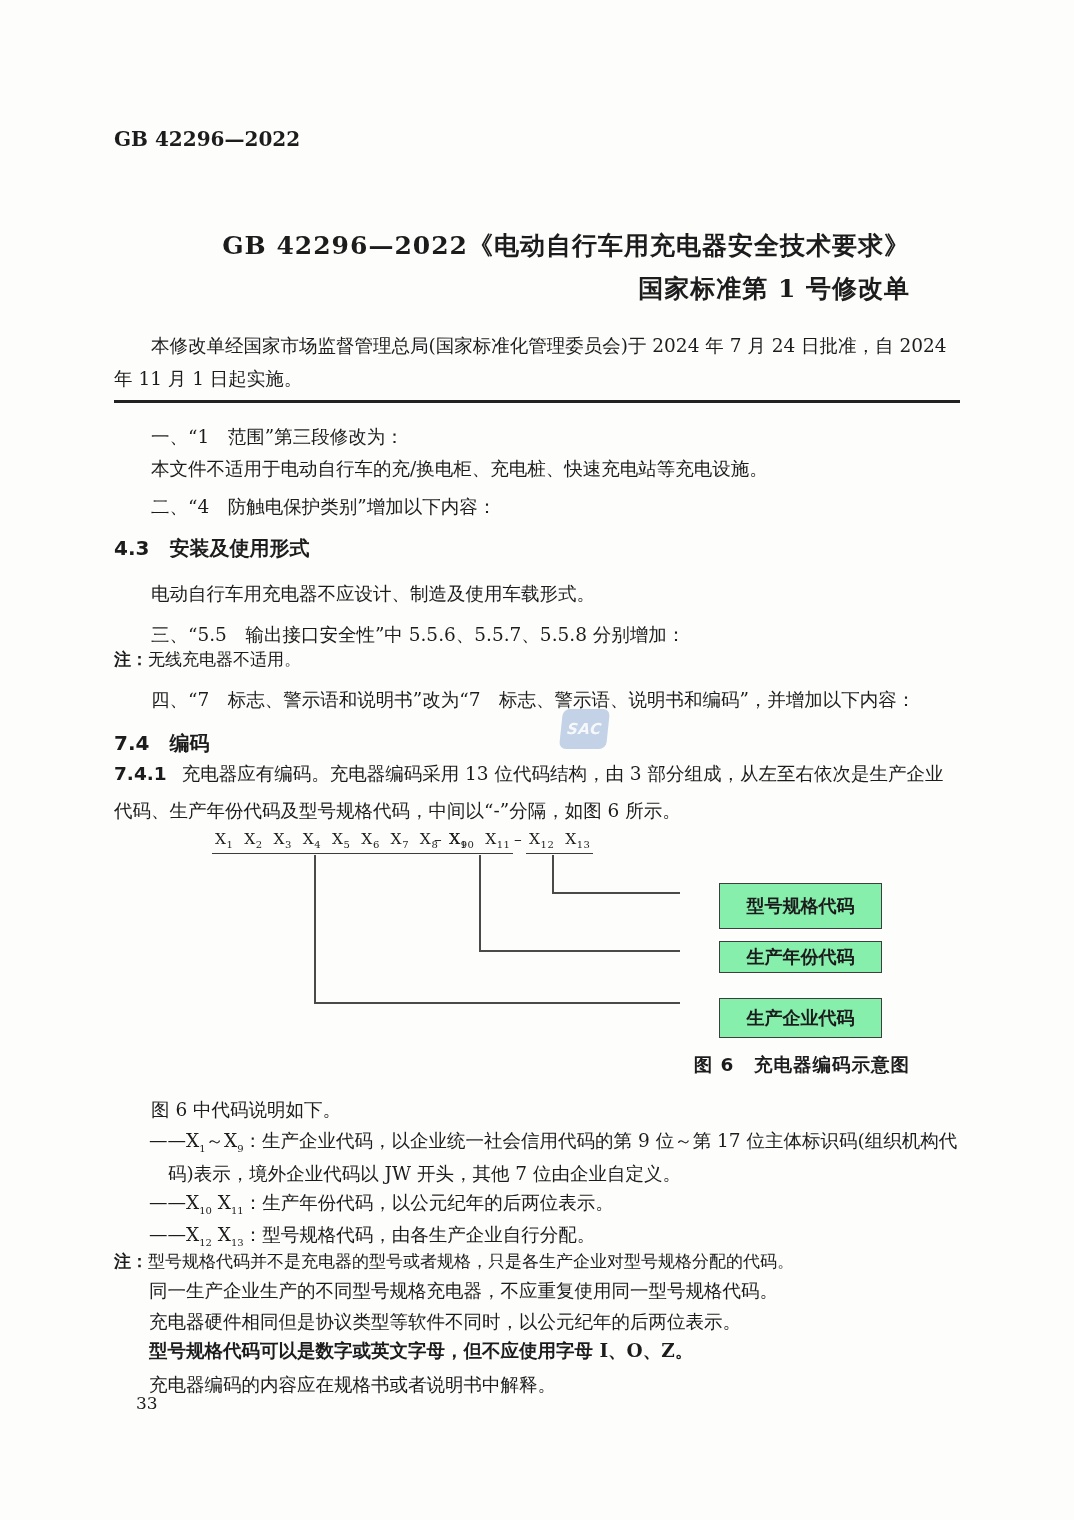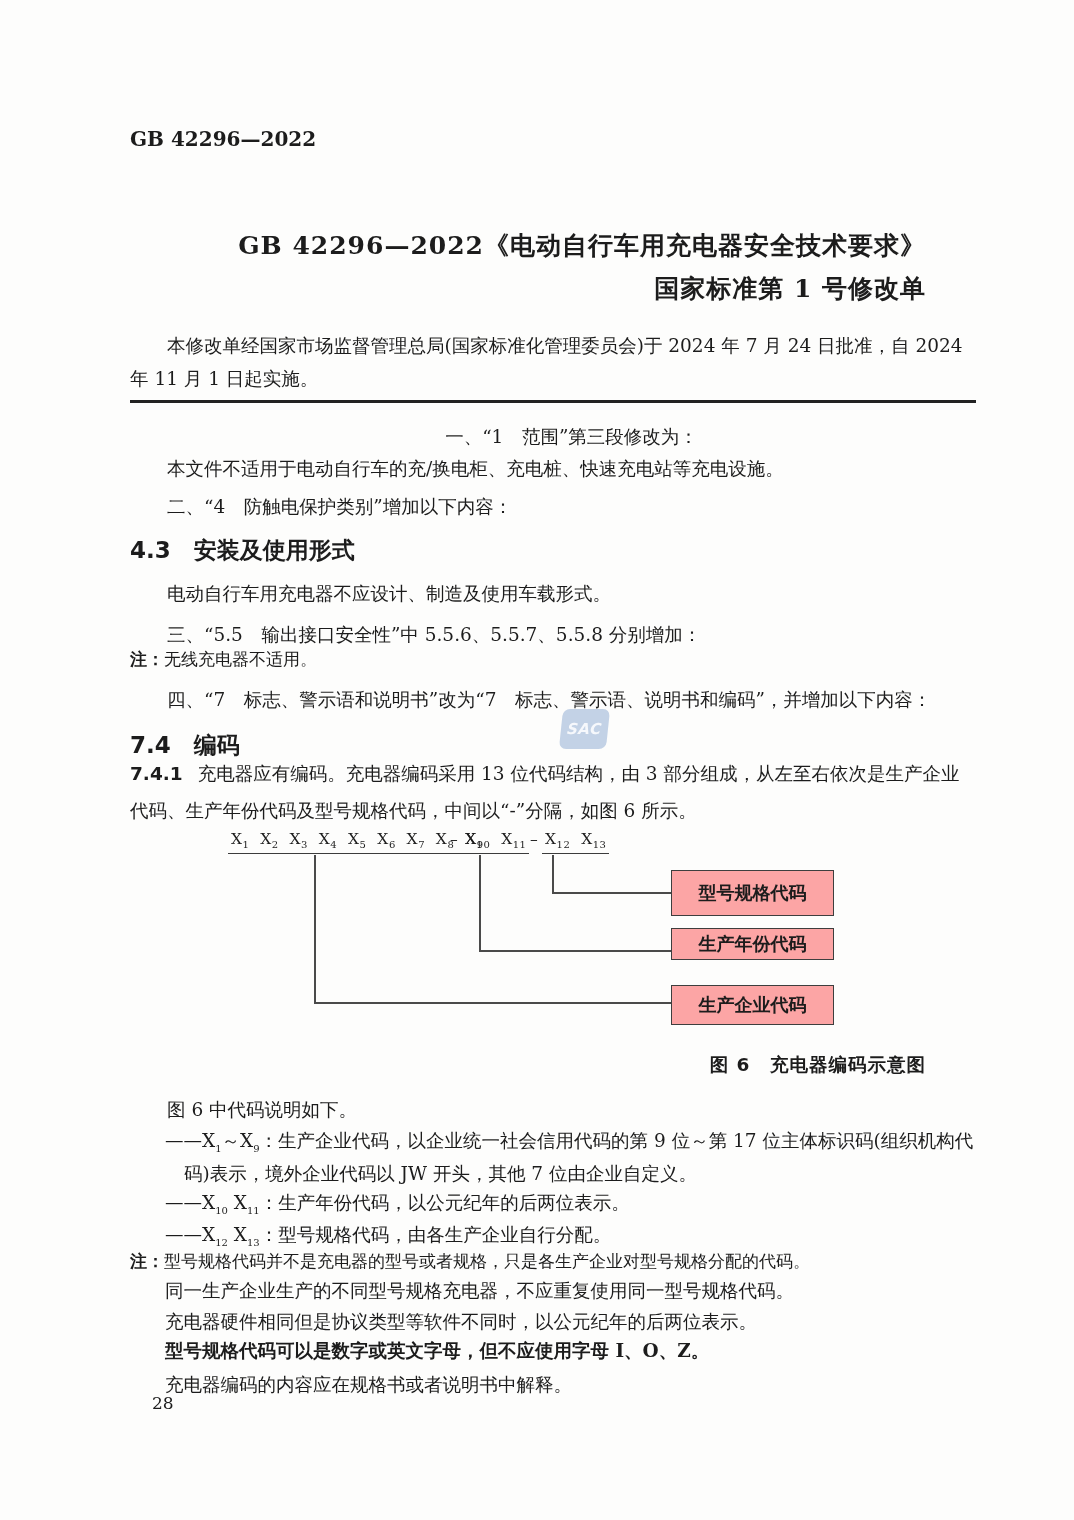--- a/index.html
+++ b/index.html
@@ -2,28 +2,28 @@
 <html><head>
 <meta charset="utf-8">
 <style>
   * { margin:0; padding:0; box-sizing:border-box; }
   html,body { background:#ffffff; }
   .page {
     position:relative; width:1074px; height:1520px;
     background:#fdfdfc; color:#1c1c1c; overflow:hidden;
     font-family:"DejaVu Serif","Liberation Serif",serif;
   }
-  .abs { position:absolute;margin-left:16px; }
+  .abs { position:absolute; }
   .body-text { font-size:18.5px; line-height:33px; }
   .indent { text-indent:2em; }
   .block { left:114px; width:846px; }
   .hang { padding-left:19px; text-indent:-19px; }
   .heading {
     font-family:"DejaVu Sans","Liberation Sans",sans-serif;
-    font-weight:bold; font-size:23px;
+    font-weight:bold; font-size:20px;
   }
   .note { font-size:17px; line-height:24px; }
   .note-label {
     font-family:"DejaVu Sans","Liberation Sans",sans-serif;
     font-weight:bold;
   }
   .clause-no {
     font-family:"DejaVu Sans","Liberation Sans",sans-serif;
     font-weight:bold; margin-right:15px;
   }
@@ -31,25 +31,25 @@
   .title { font-size:25px; font-weight:bold; letter-spacing:1px; }
   .rule { height:2.5px; background:#222; }
   .fig-line { position:absolute; background:#4a4a4a; }
   .fig-code {
     font-size:15.5px; white-space:pre; padding:0 3px 5px 3px;
     border-bottom:1.5px solid #3c3c3c; letter-spacing:0.5px;
   }
   .fig-code sub, .rich sub { font-size:10px; line-height:0; }
   .fig-sep { font-size:15.5px; }
   .fig-box {
-    position:absolute; left:671px; width:163px;
-    border:1.5px solid #3e3e3e; background:#fca5a5;
+    position:absolute; left:719px; width:163px;
+    border:1.5px solid #3e3e3e; background:#86efac;
     display:flex; align-items:center; justify-content:center;
     font-family:"DejaVu Sans","Liberation Sans",sans-serif;
-    font-weight:bold; font-size:18px;
+    font-weight:bold; font-size:18px;margin-top:13px;
   }
   .caption {
     font-family:"DejaVu Sans","Liberation Sans",sans-serif;
     font-weight:bold; font-size:18.5px; letter-spacing:1px;
   }
   .watermark {
     position:absolute; left:561px; top:709px; width:47px; height:40px;
     background:rgba(125,158,203,0.45); border-radius:7px;
     display:flex; align-items:center; justify-content:center;
     font-family:"DejaVu Sans","Liberation Sans",sans-serif;
@@ -66,21 +66,21 @@
 
   <div class="abs" style="left:114px; top:127px; font-size:20px; font-weight:bold;">GB 42296—2022</div>
 
   <div class="abs center title" style="top:229px;">GB 42296—2022《电动自行车用充电器安全技术要求》</div>
   <div class="abs center title" style="top:272px;">国家标准第 1 号修改单</div>
 
   <p class="abs block body-text indent" style="top:329px;">本修改单经国家市场监督管理总局(国家标准化管理委员会)于 2024 年 7 月 24 日批准，自 2024 年 11 月 1 日起实施。</p>
 
   <div class="abs block rule" style="top:400px;"></div>
 
-  <p class="abs block body-text indent" style="top:420px;text-align:center;">一、“1　范围”第三段修改为：</p>
+  <p class="abs block body-text indent" style="top:420px;">一、“1　范围”第三段修改为：</p>
   <p class="abs block body-text indent" style="top:452px;">本文件不适用于电动自行车的充/换电柜、充电桩、快速充电站等充电设施。</p>
 
   <p class="abs block body-text indent" style="top:490px;">二、“4　防触电保护类别”增加以下内容：</p>
 
   <div class="abs block heading" style="top:535px;">4.3　安装及使用形式</div>
   <p class="abs block body-text indent" style="top:577px;">电动自行车用充电器不应设计、制造及使用车载形式。</p>
 
   <p class="abs block body-text indent" style="top:618px;">三、“5.5　输出接口安全性”中 5.5.6、5.5.7、5.5.8 分别增加：</p>
   <p class="abs block note" style="top:647px;">
     <span class="note-label">注：</span><span>无线充电器不适用。</span>
@@ -123,15 +123,15 @@
 
   <p class="abs block note" style="top:1249px;">
     <span class="note-label">注：</span><span>型号规格代码并不是充电器的型号或者规格，只是各生产企业对型号规格分配的代码。</span>
   </p>
 
   <p class="abs body-text" style="left:149px; top:1274px; width:815px;">同一生产企业生产的不同型号规格充电器，不应重复使用同一型号规格代码。</p>
   <p class="abs body-text" style="left:149px; top:1305px; width:815px;">充电器硬件相同但是协议类型等软件不同时，以公元纪年的后两位表示。</p>
   <p class="abs body-text" style="left:149px; top:1334px; width:815px;font-weight:bold;">型号规格代码可以是数字或英文字母，但不应使用字母 I、O、Z。</p>
   <p class="abs body-text" style="left:149px; top:1368px; width:815px;">充电器编码的内容应在规格书或者说明书中解释。</p>
 
-  <div class="abs pageno" style="left:136px; top:1393px;">28</div>
+  <div class="abs pageno" style="left:136px; top:1393px;">33</div>
 
 </div>
 
 </body></html>

